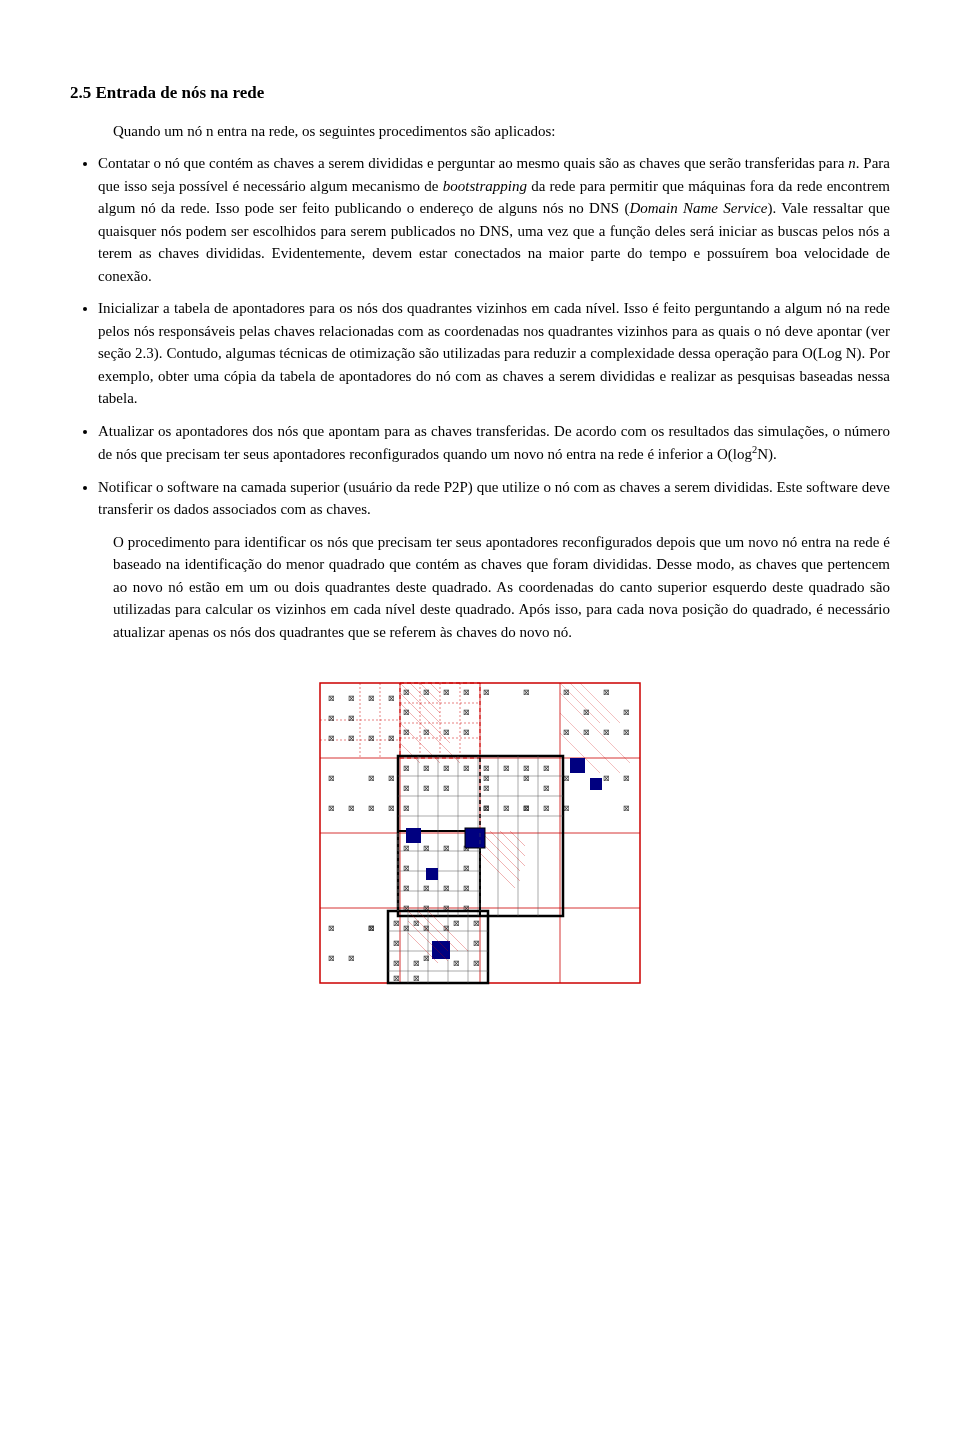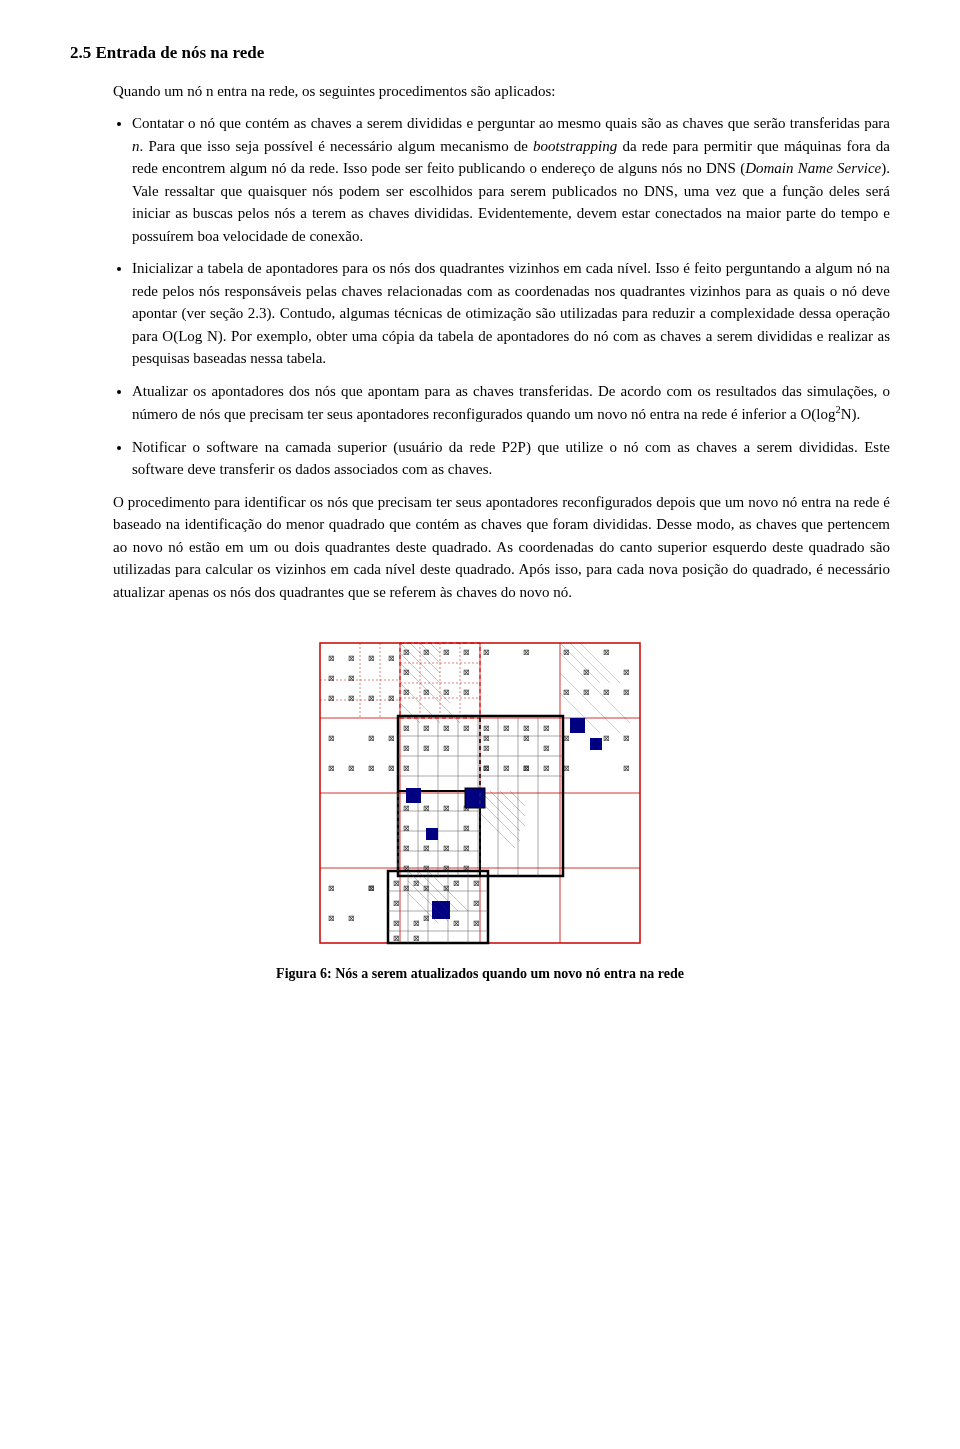--- a/index.html
+++ b/index.html
@@ -10,35 +10,35 @@
       color: #000;
       width: 960px;
       min-height: 1449px;
       padding: 40px 70px 40px 70px;
       line-height: 1.5;
     }
     h2 {
       font-size: 17px;
       font-weight: bold;
       margin-bottom: 14px;
+      margin-top: 40px;
     }
     p {
       text-align: justify;
       margin-bottom: 10px;
       margin-left: 43px;
     }
     ul {
       margin-left: 28px;
       margin-bottom: 10px;
     }
     ul li {
       text-align: justify;
       margin-bottom: 10px;
       list-style-type: disc;
-      margin-left: 34px;
     }
     .figure-container {
       display: flex;
       flex-direction: column;
       align-items: center;
       margin-top: 30px;
       margin-bottom: 10px;
     }
     .figure-caption {
       font-size: 14px;
@@ -289,14 +289,13 @@
       <line x1="108" y1="238" x2="148" y2="278" stroke="#cc0000" stroke-width="0.5" opacity="0.6"></line>
       <line x1="118" y1="238" x2="158" y2="278" stroke="#cc0000" stroke-width="0.5" opacity="0.6"></line>
       <line x1="98" y1="248" x2="138" y2="288" stroke="#cc0000" stroke-width="0.5" opacity="0.6"></line>
       <line x1="98" y1="260" x2="128" y2="290" stroke="#cc0000" stroke-width="0.5" opacity="0.6"></line>
 
       <line x1="88" y1="160" x2="88" y2="238" stroke="#555" stroke-width="1" stroke-dasharray="4,3"></line>
       <line x1="170" y1="160" x2="170" y2="238" stroke="#555" stroke-width="0.5" stroke-dasharray="4,3"></line>
 
     </svg>
   </div>
-  <div class="figure-caption">Figura 6: Nós a serem atualizados quando um novo nó entra na rede</div>
 </div>
 
 </body></html>

